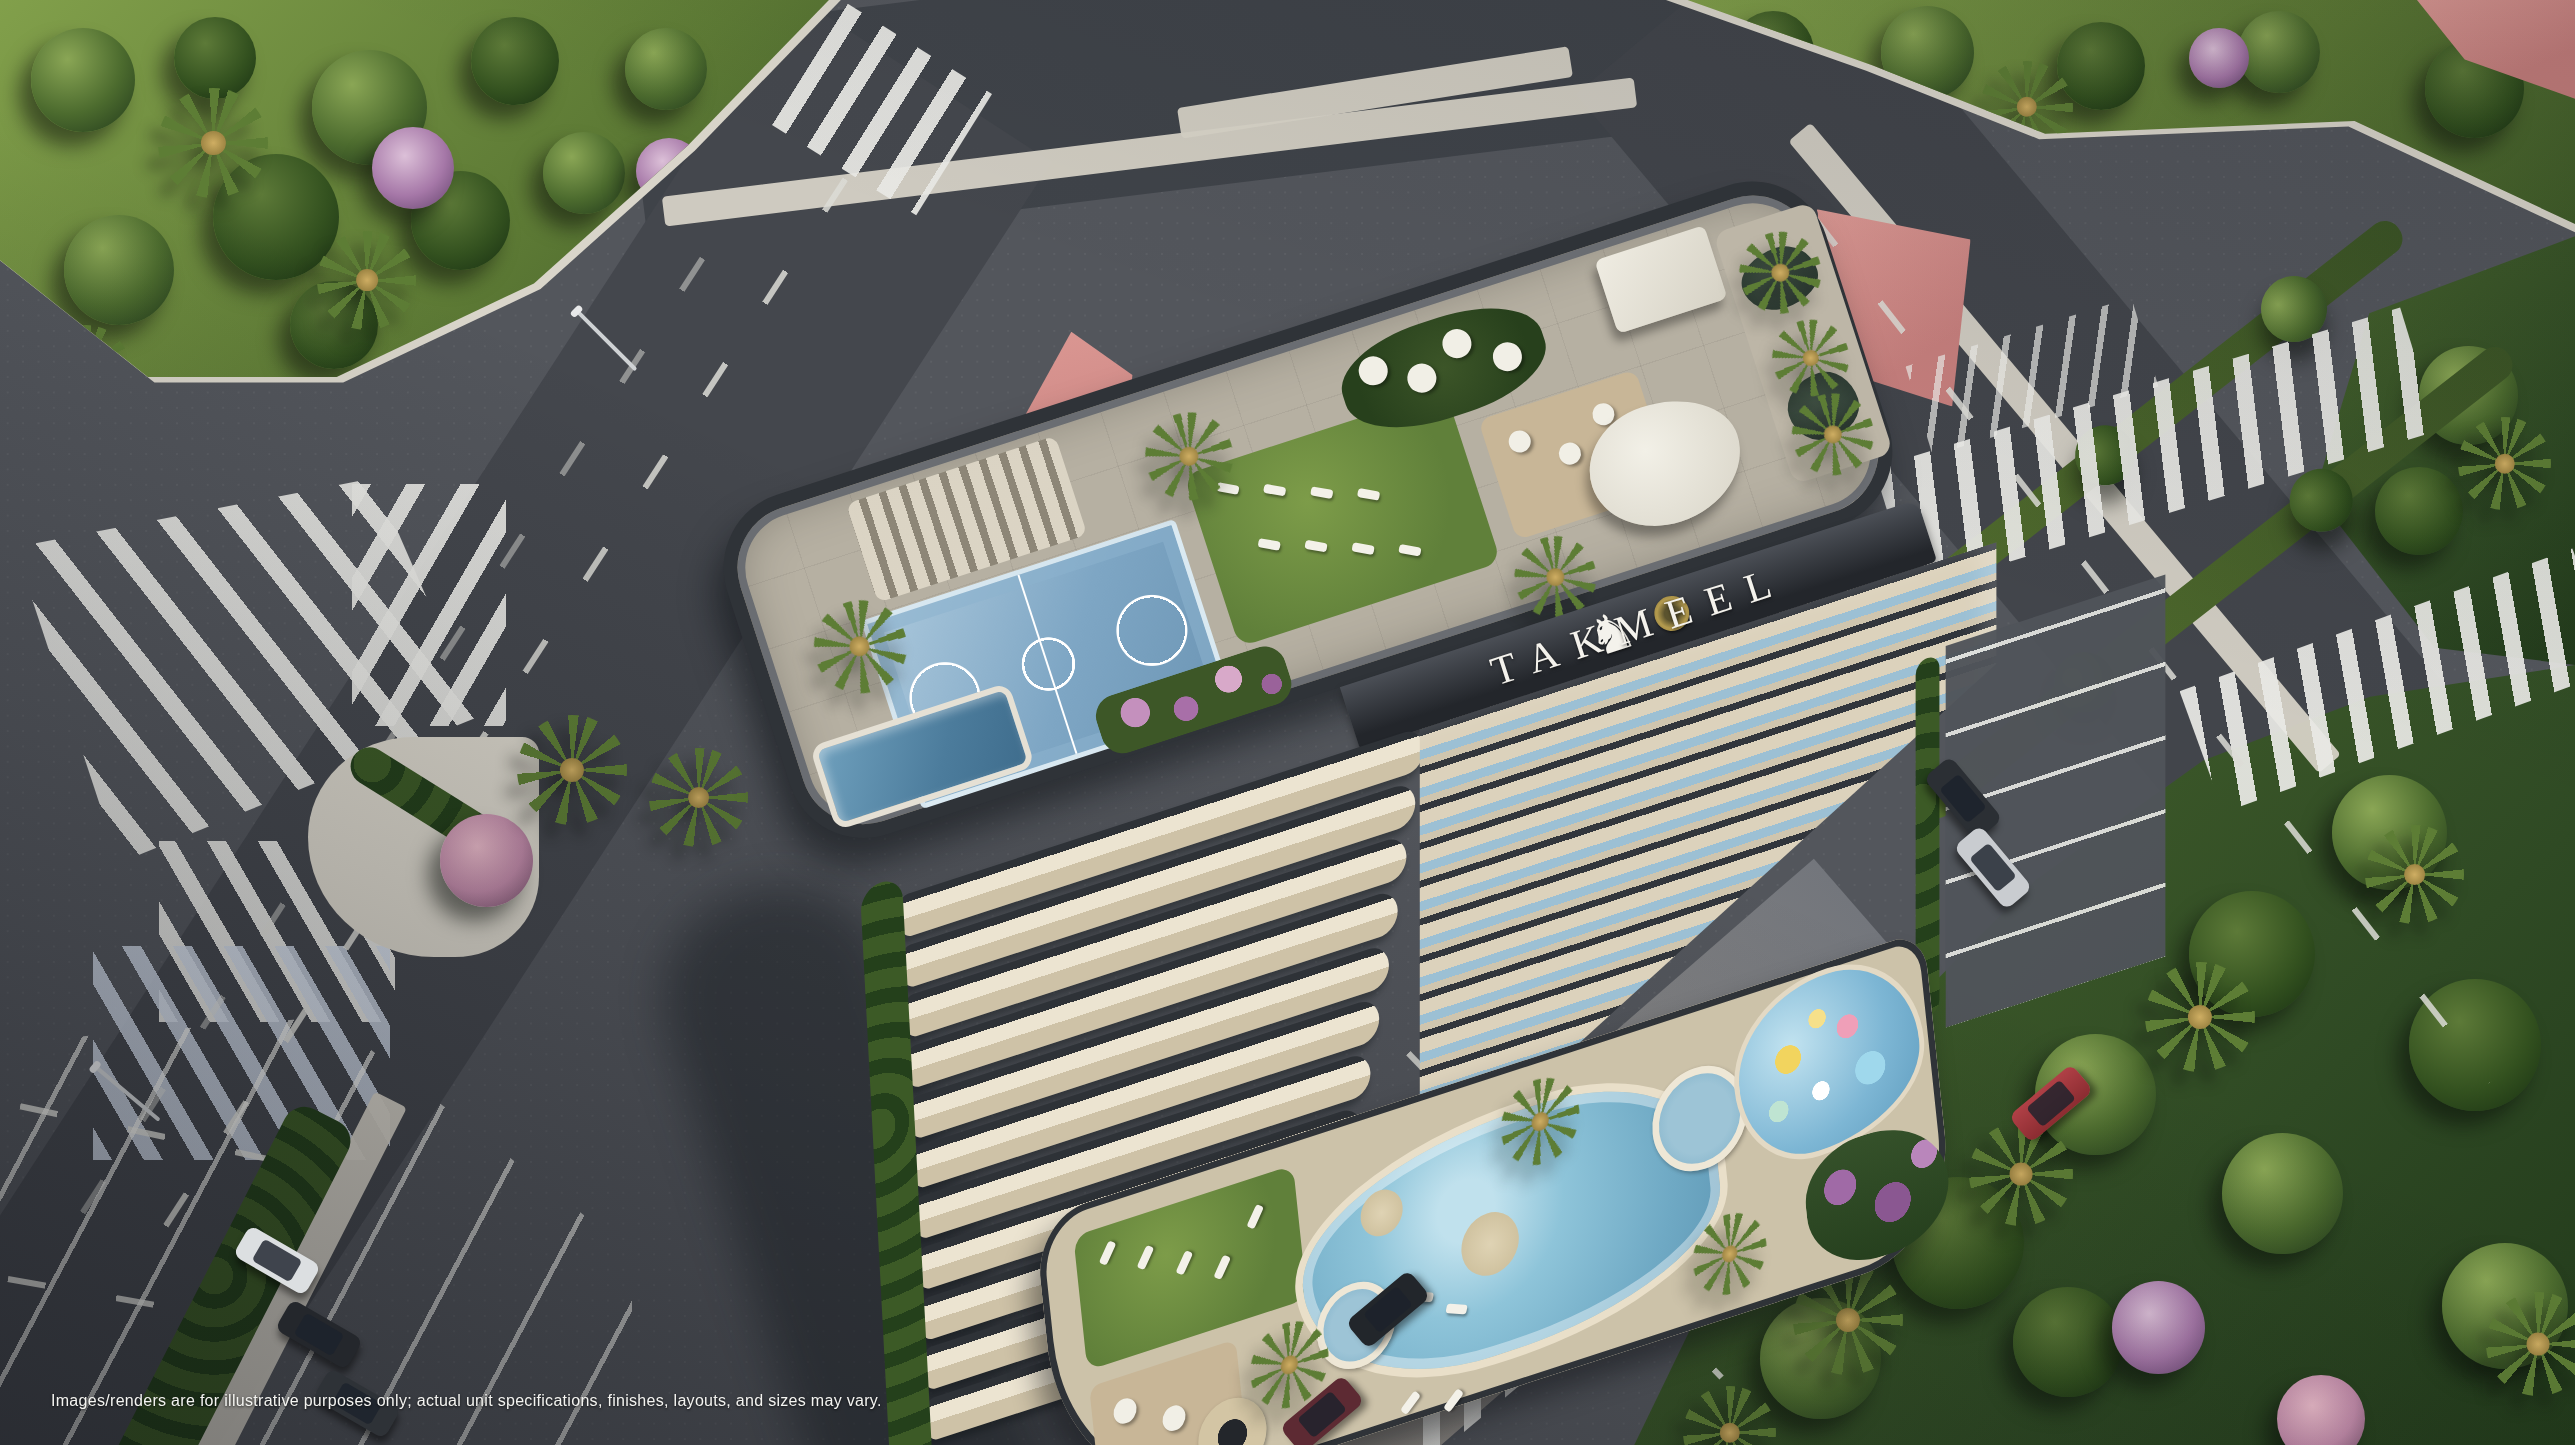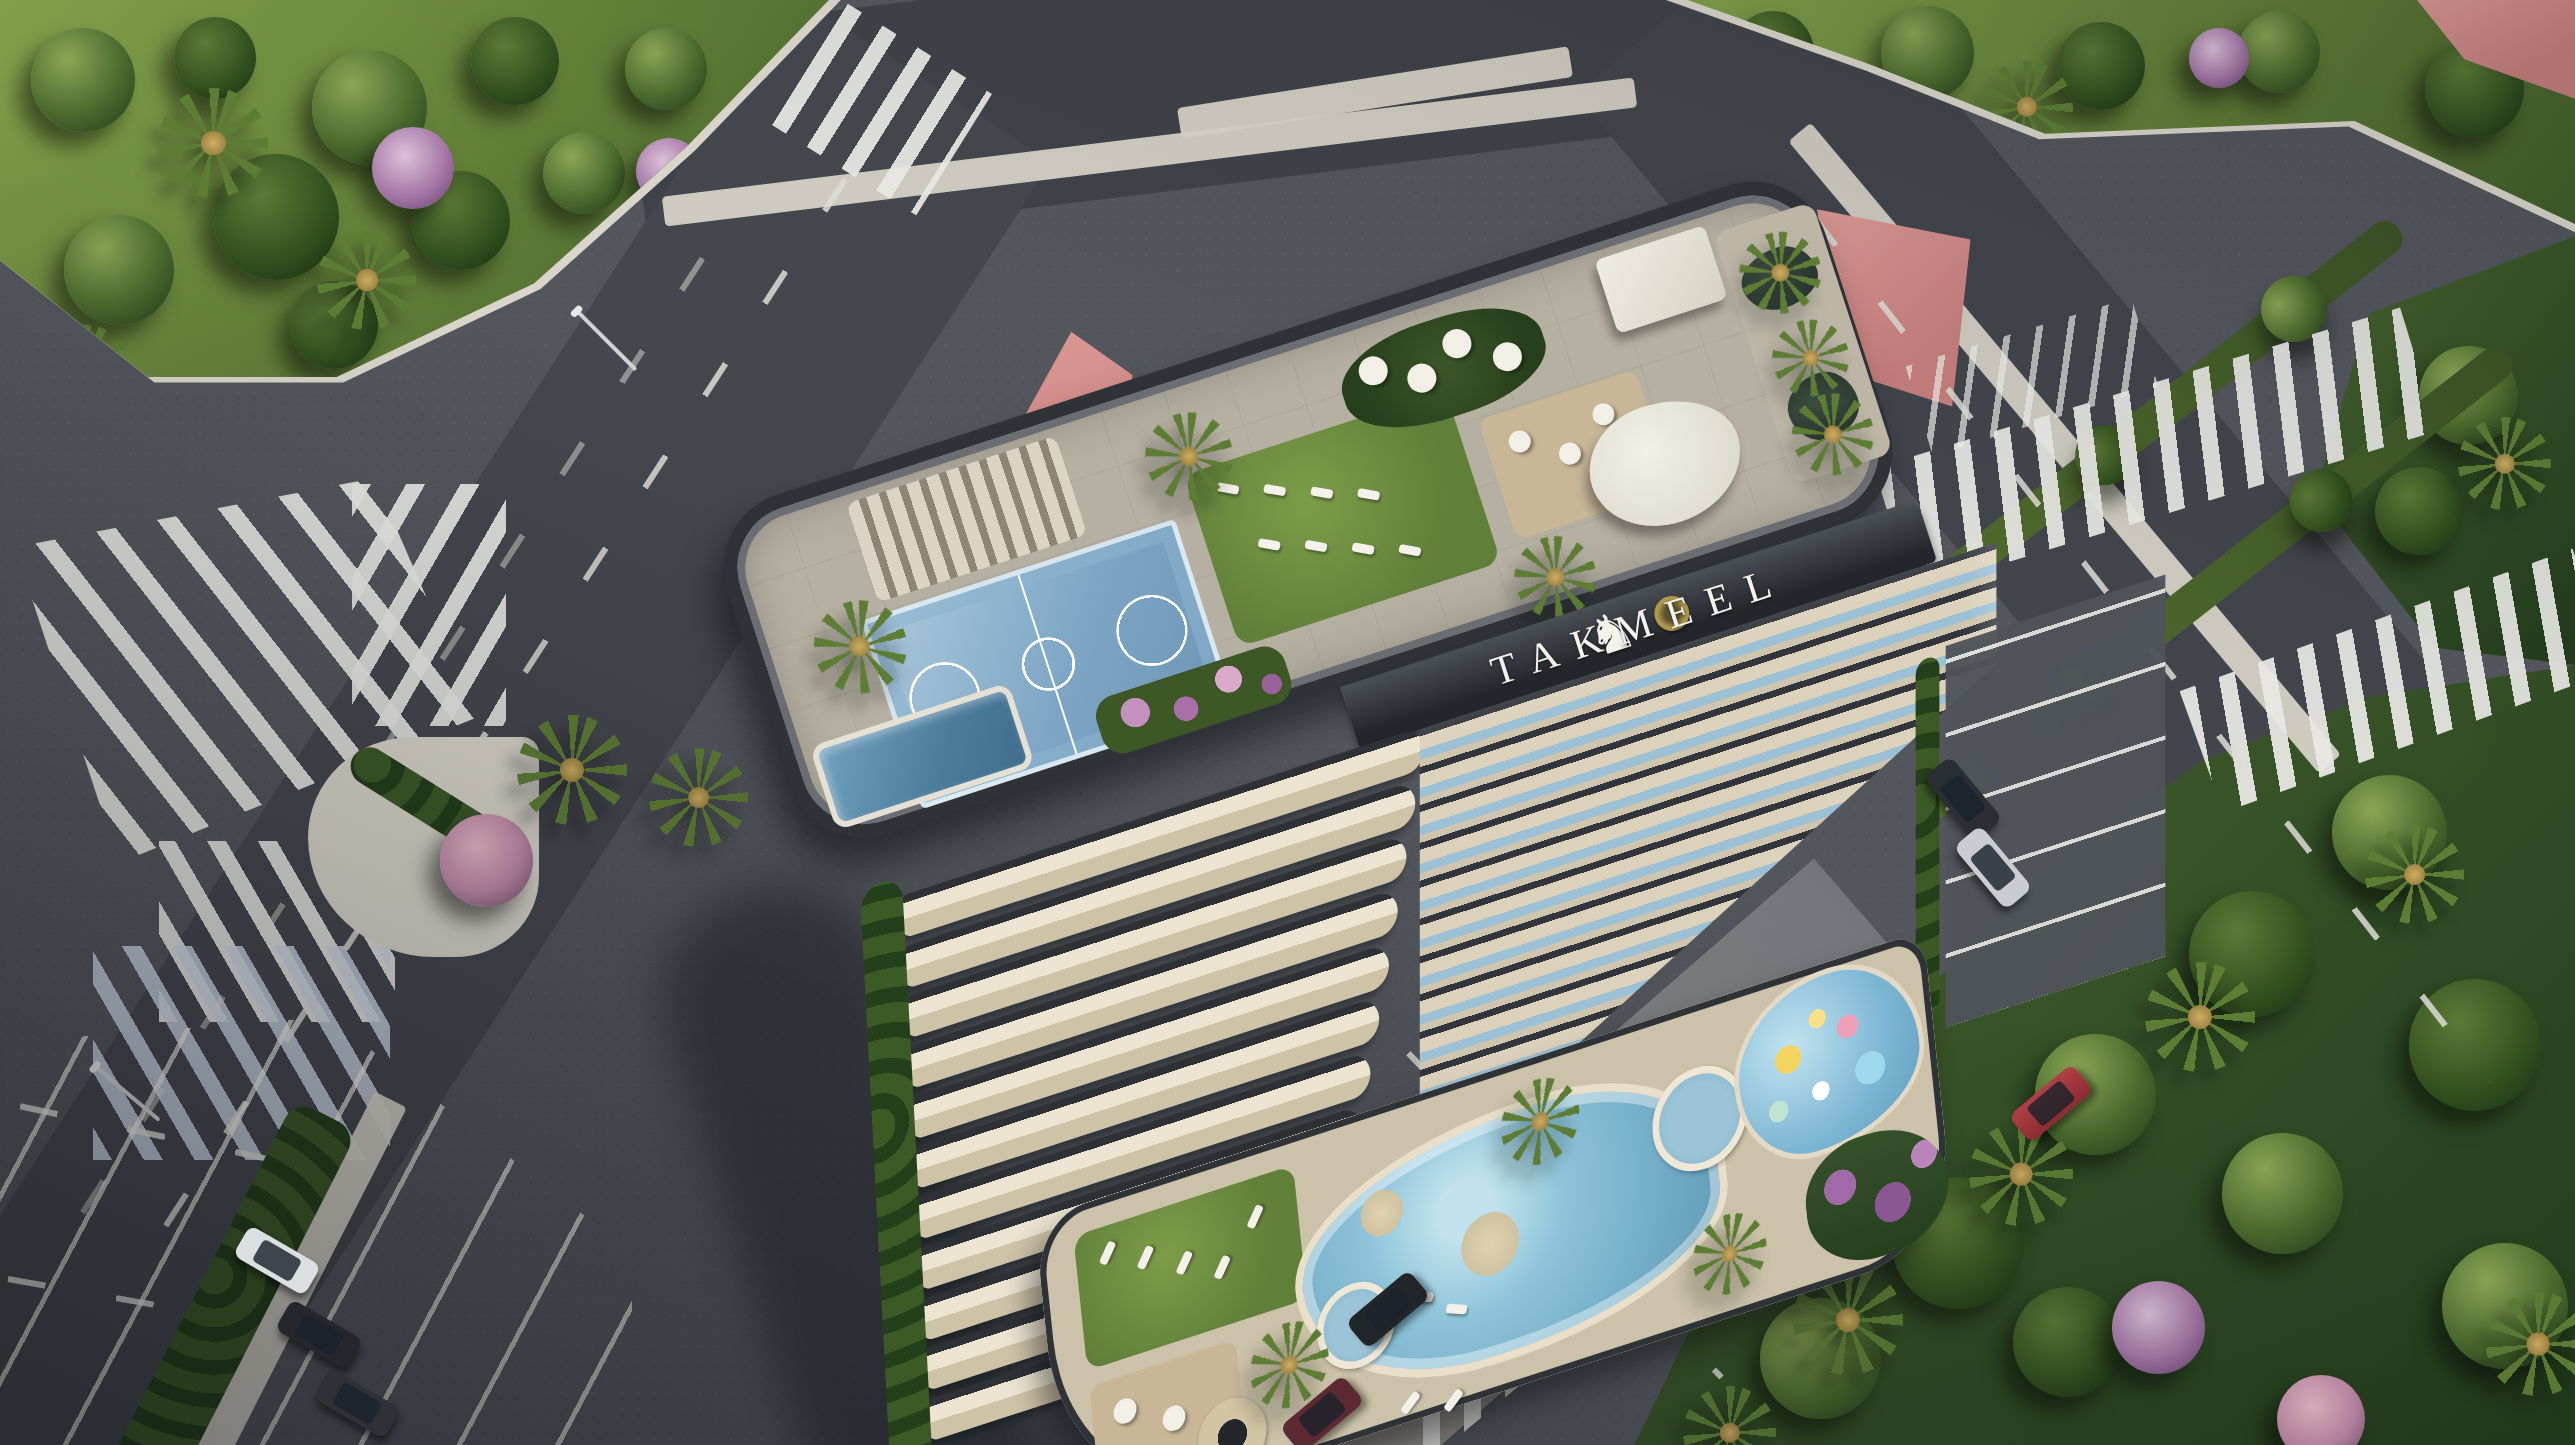--- a/index.html
+++ b/index.html
@@ -335,14 +335,15 @@
   <div class="car" style="left:1922px;top:781px;transform:rotate(50deg);background:#2b2f34;"></div>
   <div class="car" style="left:1952px;top:850px;transform:rotate(50deg);background:#c9ccd0;"></div>
   <div class="car" style="left:236px;top:1243px;transform:rotate(30deg);background:#dcdfe1;"></div>
   <div class="car" style="left:278px;top:1317px;transform:rotate(30deg);background:#24272c;"></div>
   <div class="car" style="left:316px;top:1386px;transform:rotate(30deg);background:#2e3237;"></div>
   <div class="car" style="left:1347px;top:1292px;transform:rotate(-40deg);background:#22262b;"></div>
   <div class="car" style="left:1281px;top:1397px;transform:rotate(-40deg);background:#5d2a33;"></div>
 
   <div class="shade"></div>
 
+  <div class="disclaimer">Images/renders are for illustrative purposes only; actual unit specifications, finishes, layouts, and sizes may vary.</div>
 </div>
 
 
 </body></html>

